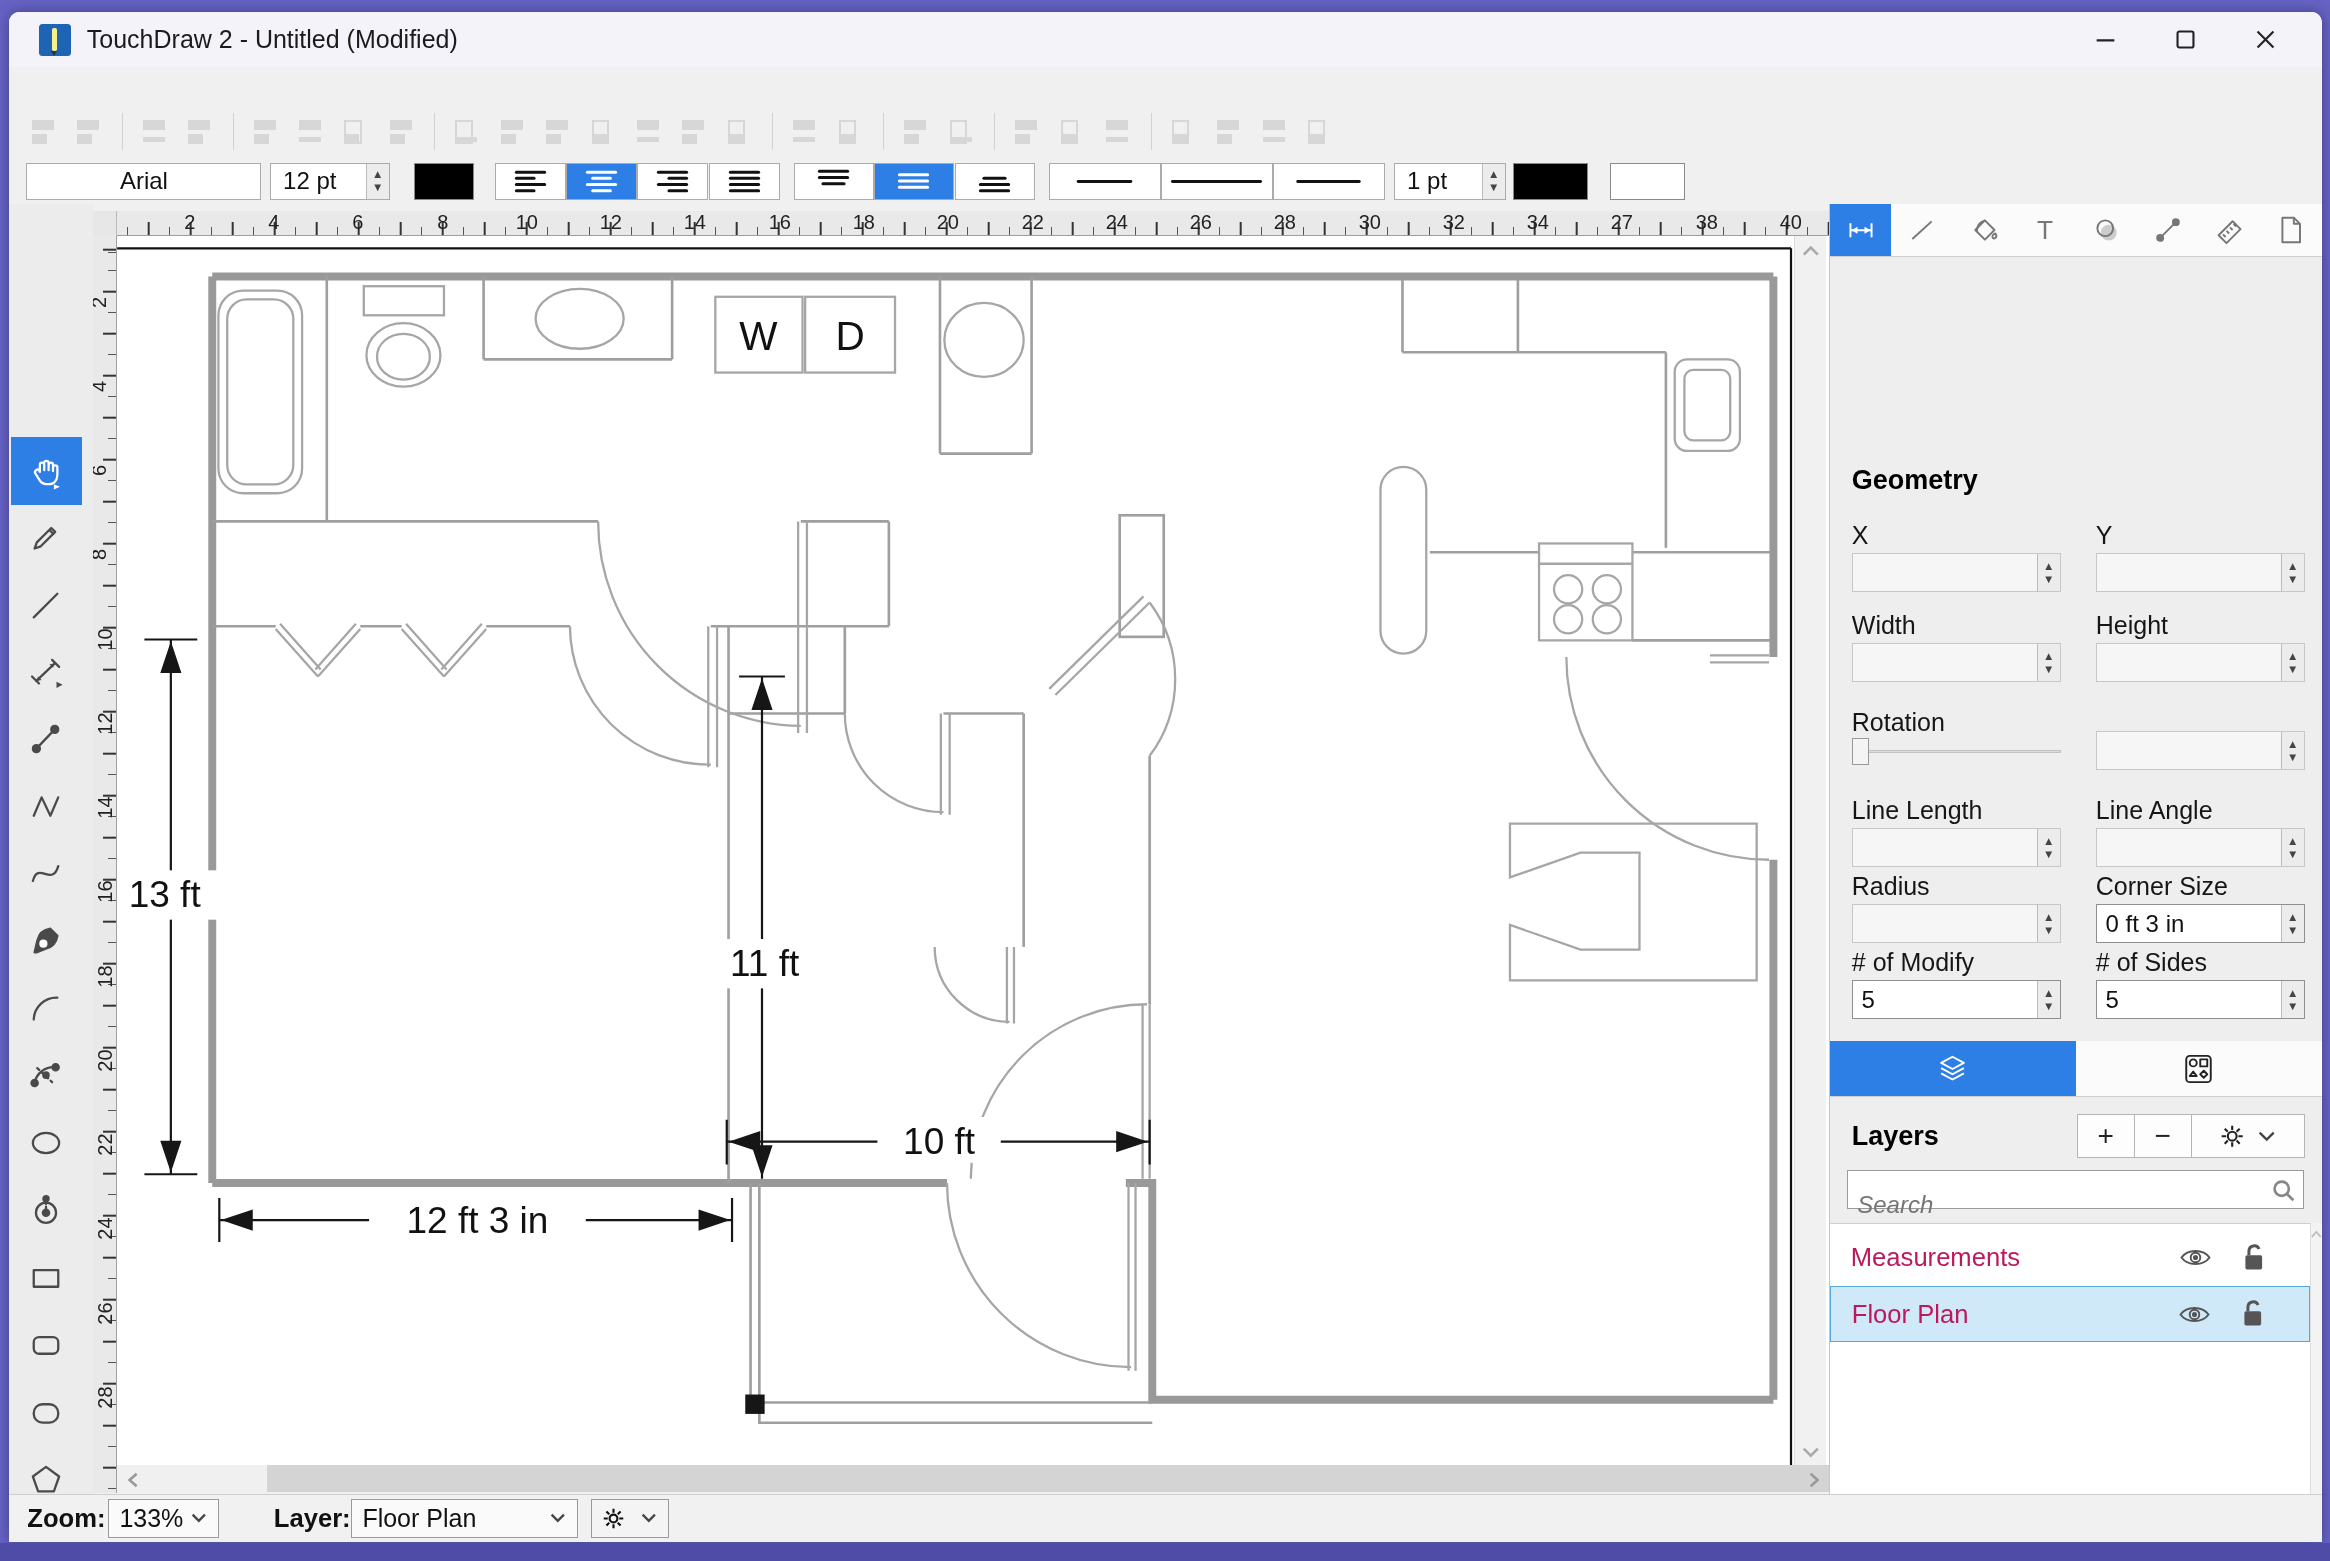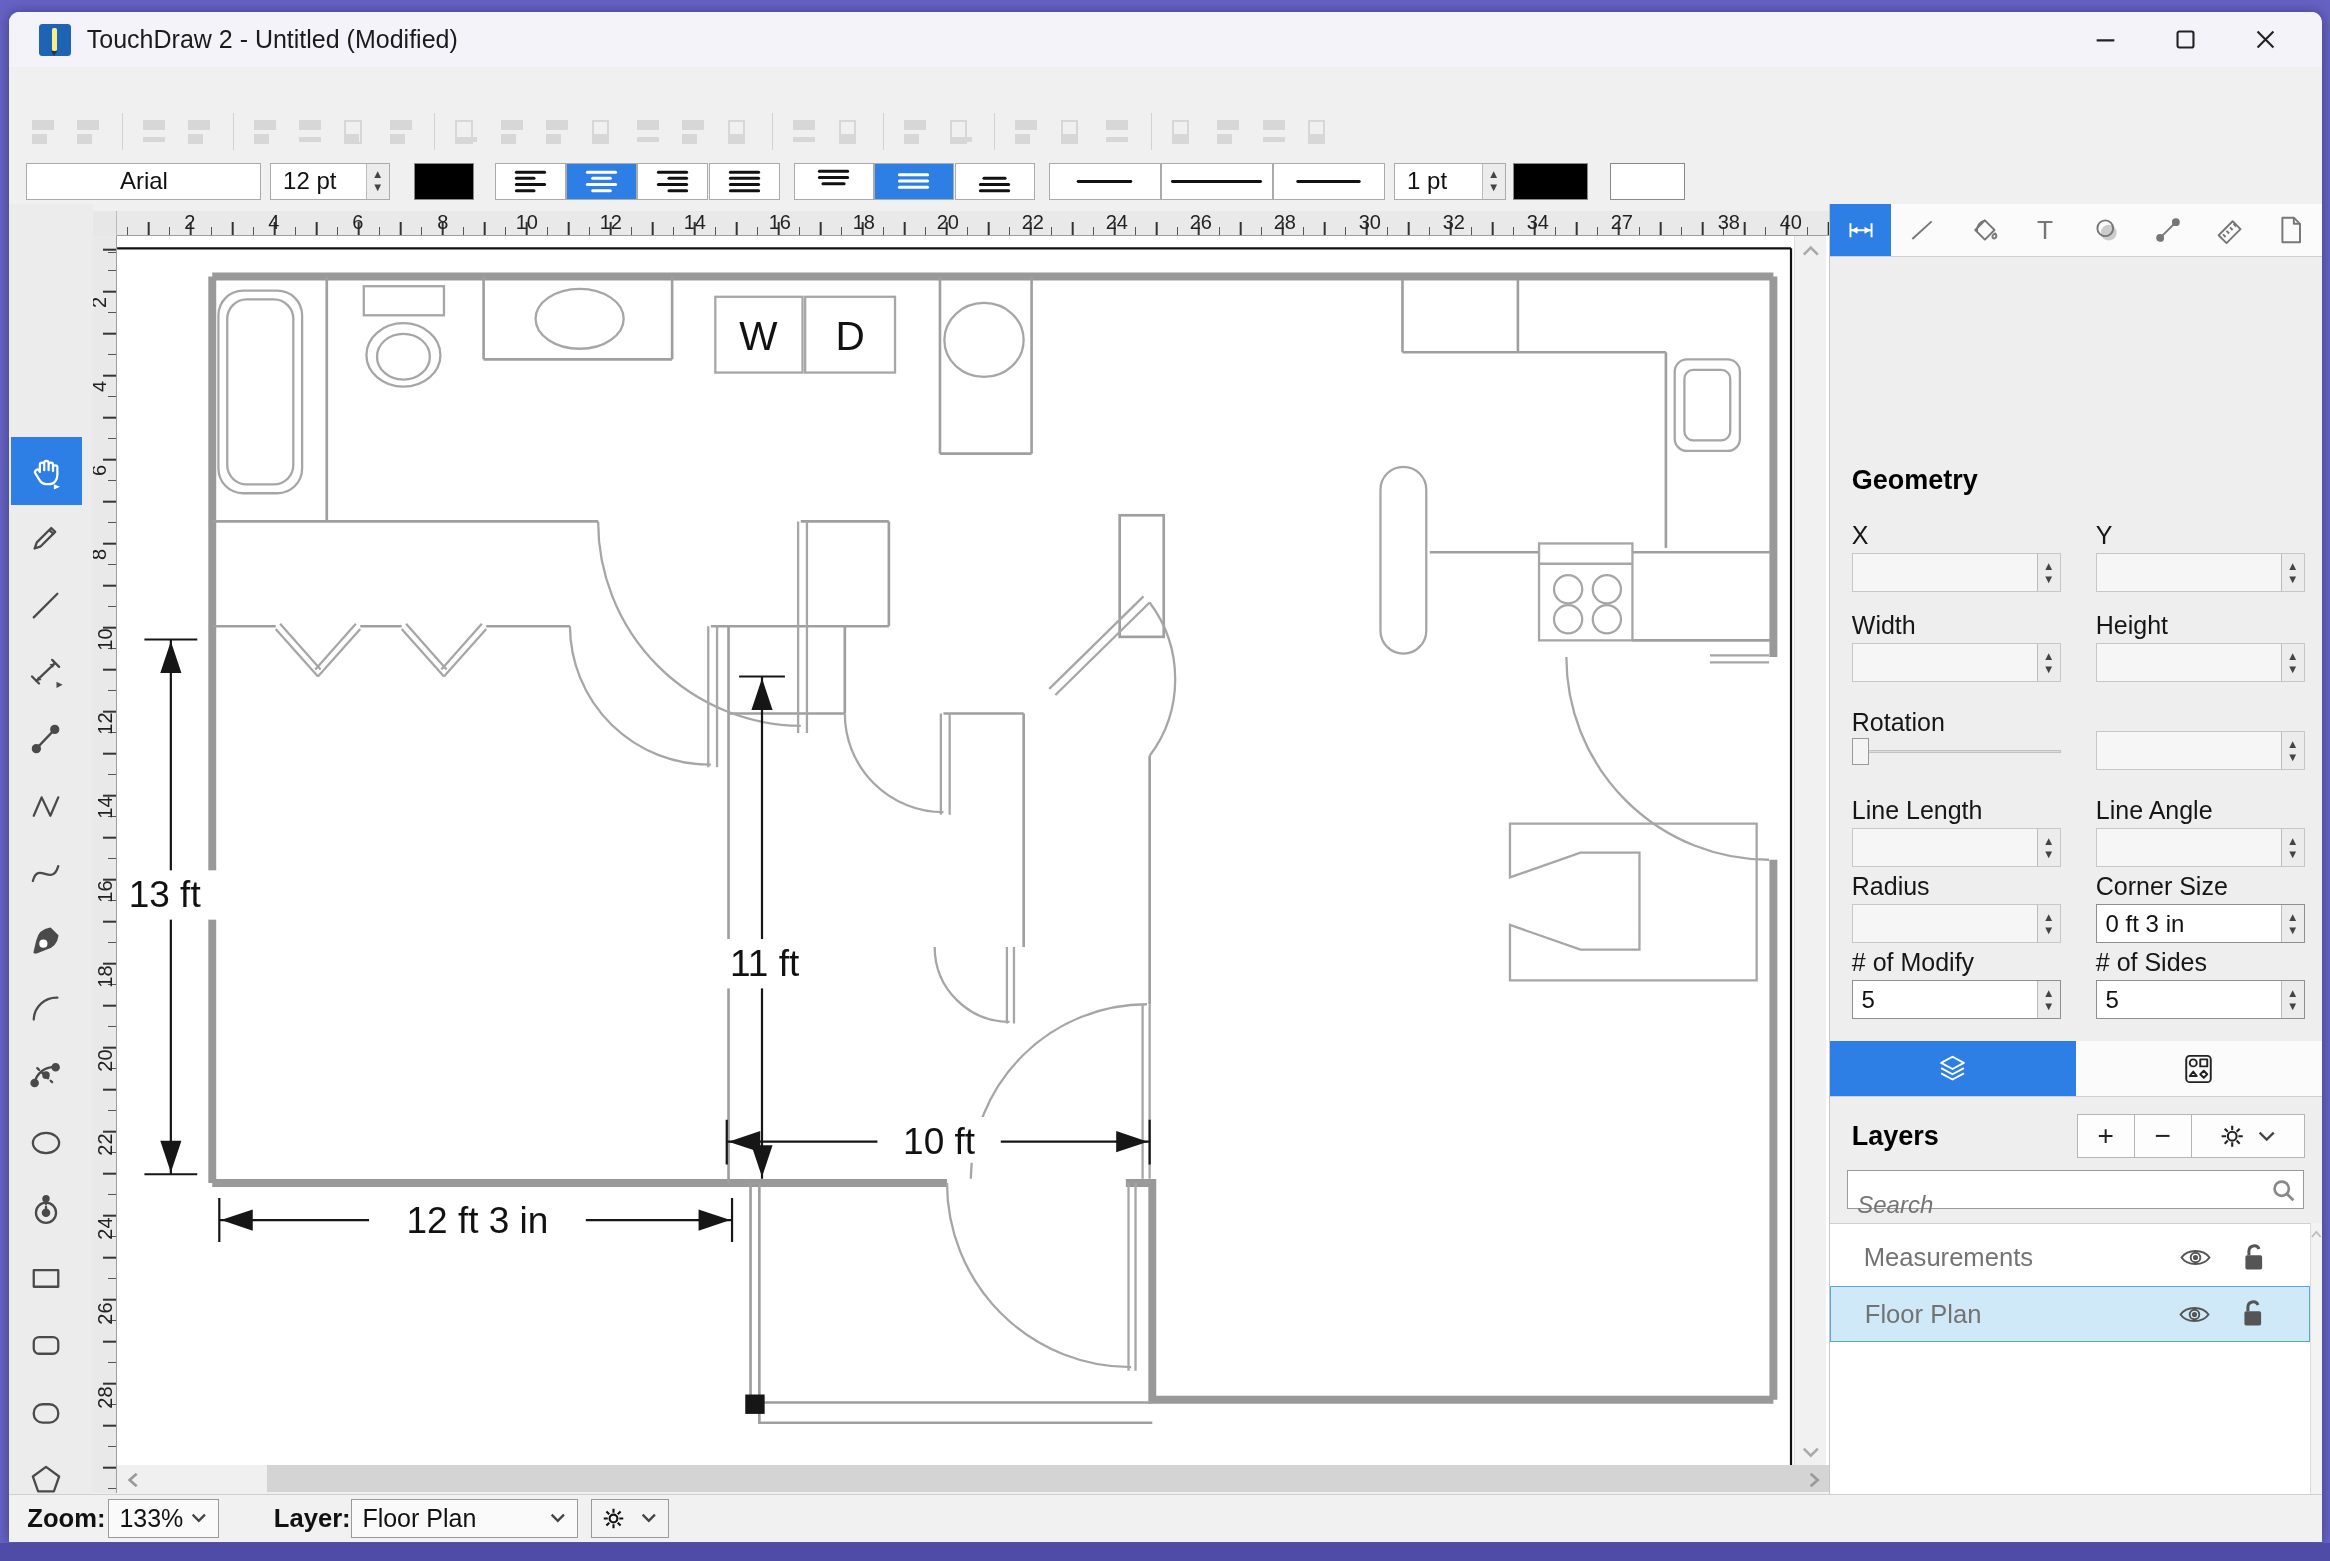--- a/index.html
+++ b/index.html
@@ -74,21 +74,21 @@
   .ltab{flex:1;display:flex;align-items:center;justify-content:center;background:#fbfbfb;border-bottom:0.9px solid #cfcfcf;}
   .ltab.sel{background:#2e7fe5;}
   .ltab svg{stroke:#222;fill:none;stroke-width:2.2;stroke-linejoin:round;}
   .ltab.sel svg{stroke:#fff;}
   .lbtn{position:absolute;top:680px;height:44px;background:#fdfdfd;border:0.9px solid #b5b5b5;display:flex;align-items:center;justify-content:center;font-size:28px;color:#222;}
   .searchbox{position:absolute;left:17.6px;top:737px;width:457px;height:39px;background:#fff;border:0.9px solid #9a9a9a;}
   .searchbox input{position:absolute;left:8.8px;top:1.8px;width:405px;height:33px;border:none;outline:none;font-size:24px;font-style:italic;color:#333;background:transparent;margin-top:15px;}
   .searchbox svg{position:absolute;right:7px;top:7px;stroke:#888;stroke-width:3;fill:none;}
   .layerlist{position:absolute;left:0px;top:779px;width:493px;height:512px;background:#fff;border-top:0.9px solid #cfcfcf;}
   .lrow{position:absolute;left:0;width:480px;height:56px;display:flex;align-items:center;}
-  .lrow .nm{margin-left:34px;font-size:25.6px;color:#737373;}
+  .lrow .nm{margin-left:21px;font-size:25.6px;color:#be185d;}
   .lrow.sel{background:#cfe9f8;border:1.8px solid #55a9da;}
   .lrow svg{stroke:#555;fill:none;stroke-width:2.2;}
   .lscroll{position:absolute;right:0;top:779px;width:12.3px;height:512px;background:#f3f3f3;border-left:0.9px solid #ddd;}
   
   .statusbar{position:absolute;left:0;top:1482px;width:100%;height:48px;background:#f1f1f1;border-top:0.9px solid #cfcfcf;}
   .sb-l{position:absolute;top:8.8px;font-size:25.6px;font-weight:bold;color:#111;}
   .sb-box{position:absolute;top:3.5px;height:39px;background:#fafafa;border:0.9px solid #9a9a9a;display:flex;align-items:center;padding:0 10.6px;font-size:25px;color:#111;}
   .sb-box svg{stroke:#444;stroke-width:2.6;fill:none;margin-left:auto;}
   .bottomstrip{position:absolute;left:0;bottom:0;width:2330px;height:19.4px;background:#4f4ca8;}
   svg text{font-family:"Liberation Sans",sans-serif;}
@@ -363,21 +363,21 @@
           <span style="left: 771px;">18</span>
           <span style="left: 855px;">20</span>
           <span style="left: 940px;">22</span>
           <span style="left: 1024px;">24</span>
           <span style="left: 1108px;">26</span>
           <span style="left: 1192px;">28</span>
           <span style="left: 1277px;">30</span>
           <span style="left: 1361px;">32</span>
           <span style="left: 1445px;">34</span>
           <span style="left: 1529px;">27</span>
-          <span style="left: 1614px; margin-left: 22px;">38</span>
+          <span style="left: 1614px;">38</span>
           <span style="left: 1698px;">40</span>
         </div>
   </div>
   <div class="vruler">
     <div class="t-min"></div>
         <div class="t-maj"></div>
     <div>
           <span style="top: 55px;">2</span>
           <span style="top: 139px;">4</span>
           <span style="top: 223px;">6</span>

